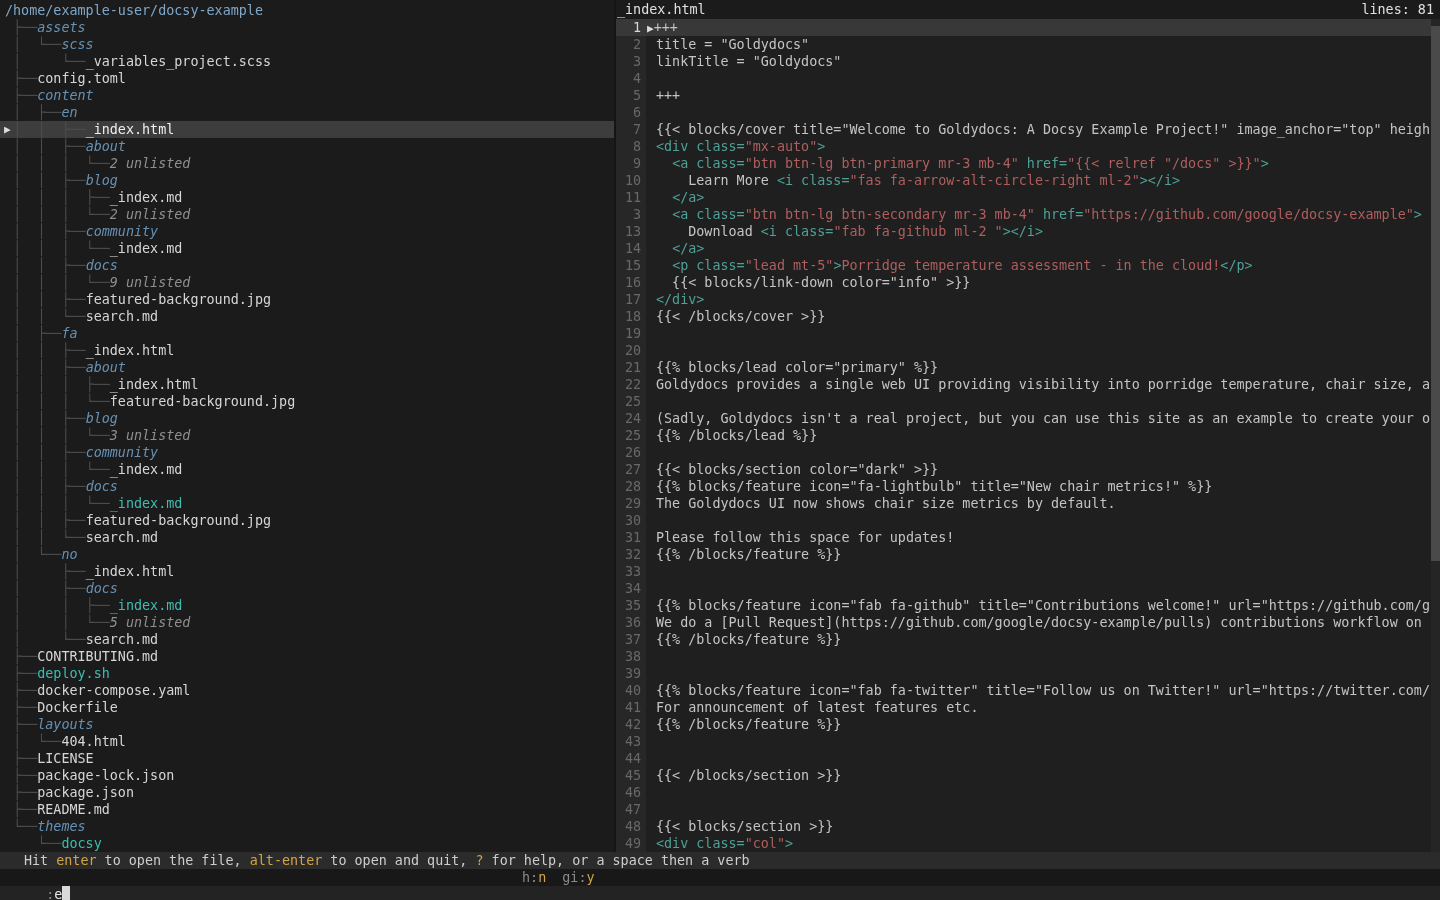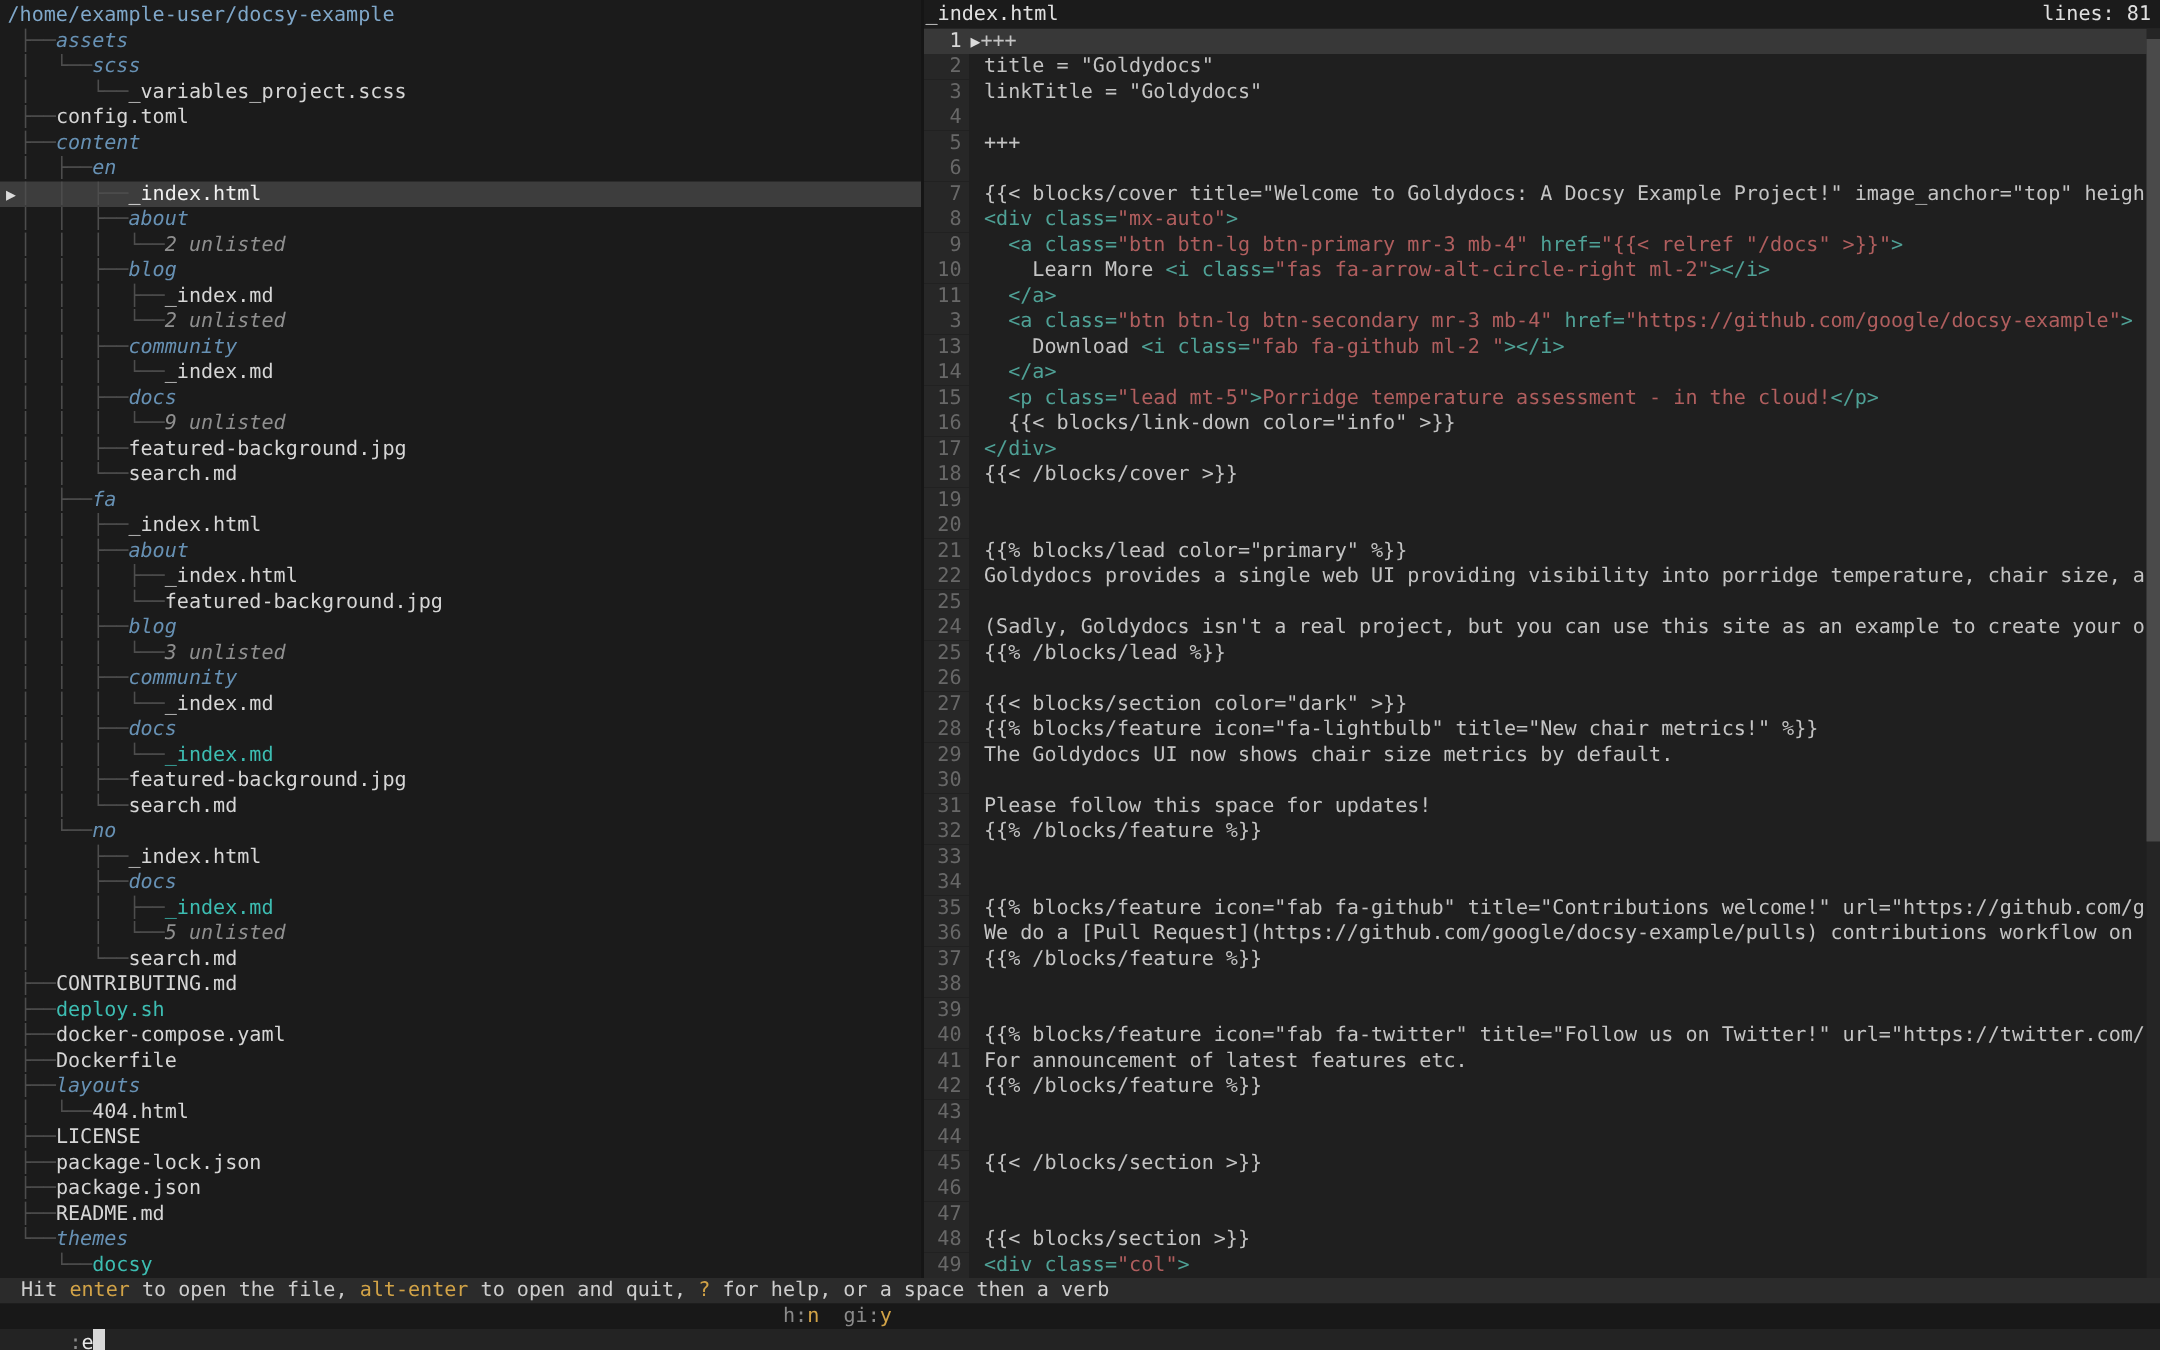--- a/index.html
+++ b/index.html
@@ -39,21 +39,21 @@
   .code-line.selected .lnum { background:#383838; color:#d8d8d8; }
   .tok-plain { color:#c4c4c4; }
   .tok-tag { color:#4fa196; }
   .tok-str { color:#b05e5e; }
   .tok-marker { color:#dcdcdc; margin-left:-9px; font-size:11px; }
 
   .scrollbar-track { position:absolute; top:0; right:0; width:9px; height:100%; background:#252525; }
   .scrollbar-thumb { position:absolute; top:7px; right:0; width:9px; height:535px; background:#4a4a4a; }
 
   
-  .status-bar { height:17px; background:#2b2b2b; padding-left:14px; white-space:pre; color:#cdcdcd; overflow:hidden; }
+  .status-bar { height:17px; background:#2b2b2b; padding-left:24px; white-space:pre; color:#cdcdcd; overflow:hidden; }
   .status-hl { color:#d2a347; }
   .input-bar { position:relative; height:17px; background:#181818; padding-left:14px; white-space:pre; }
   .input-prompt { color:#8a8a8a; }
   .input-value { color:#e8e8e8; }
   .cursor-block { display:inline-block; width:8px; height:15px; background:#d9d9d9; vertical-align:-2px; }
   .flags { position:absolute; left:522px; top:0; white-space:pre; }
   .flag-label { color:#8a8a8a; }
   .flag-value { color:#d2a347; }
   .bottom-strip { height:14px; background:#232323; }
 </style>

